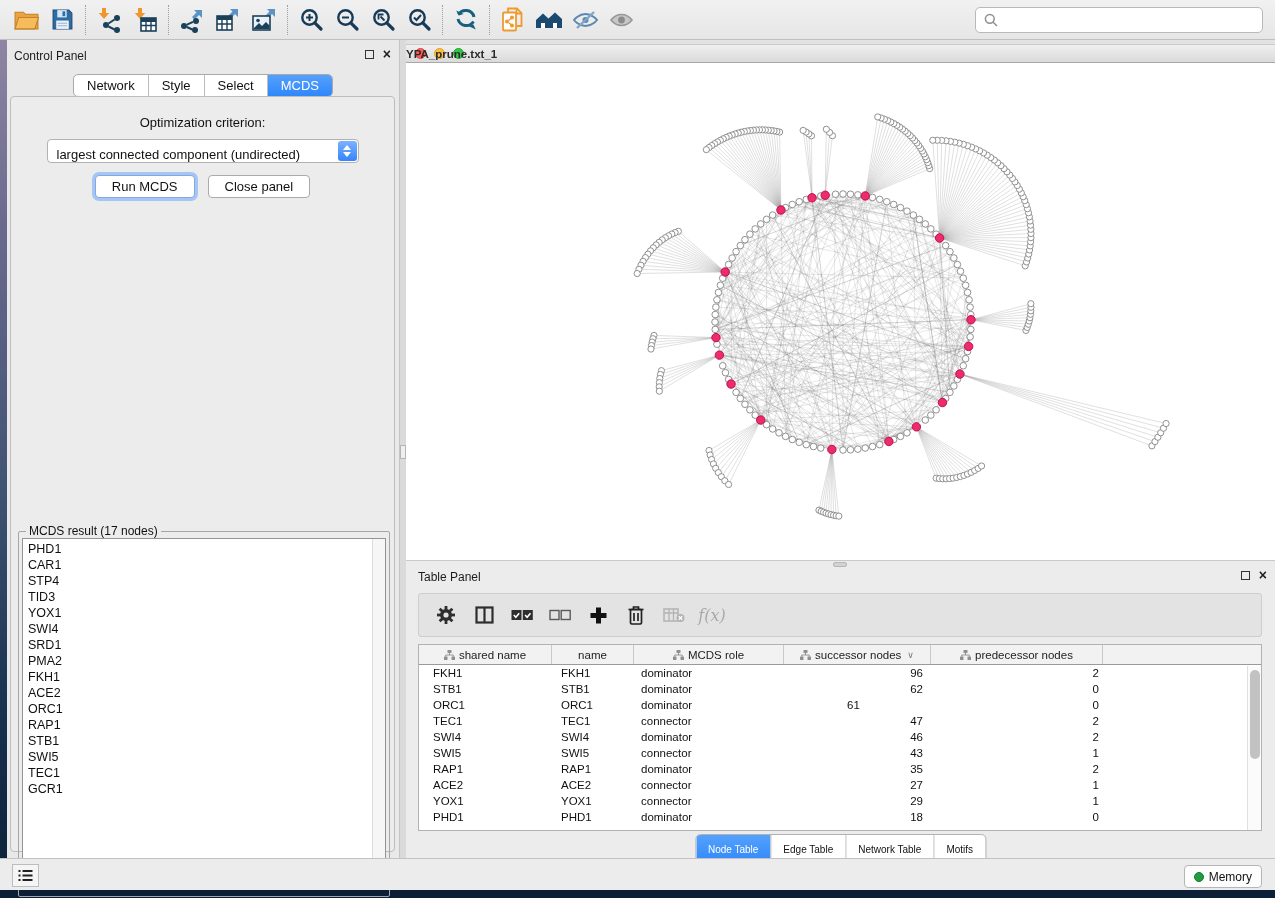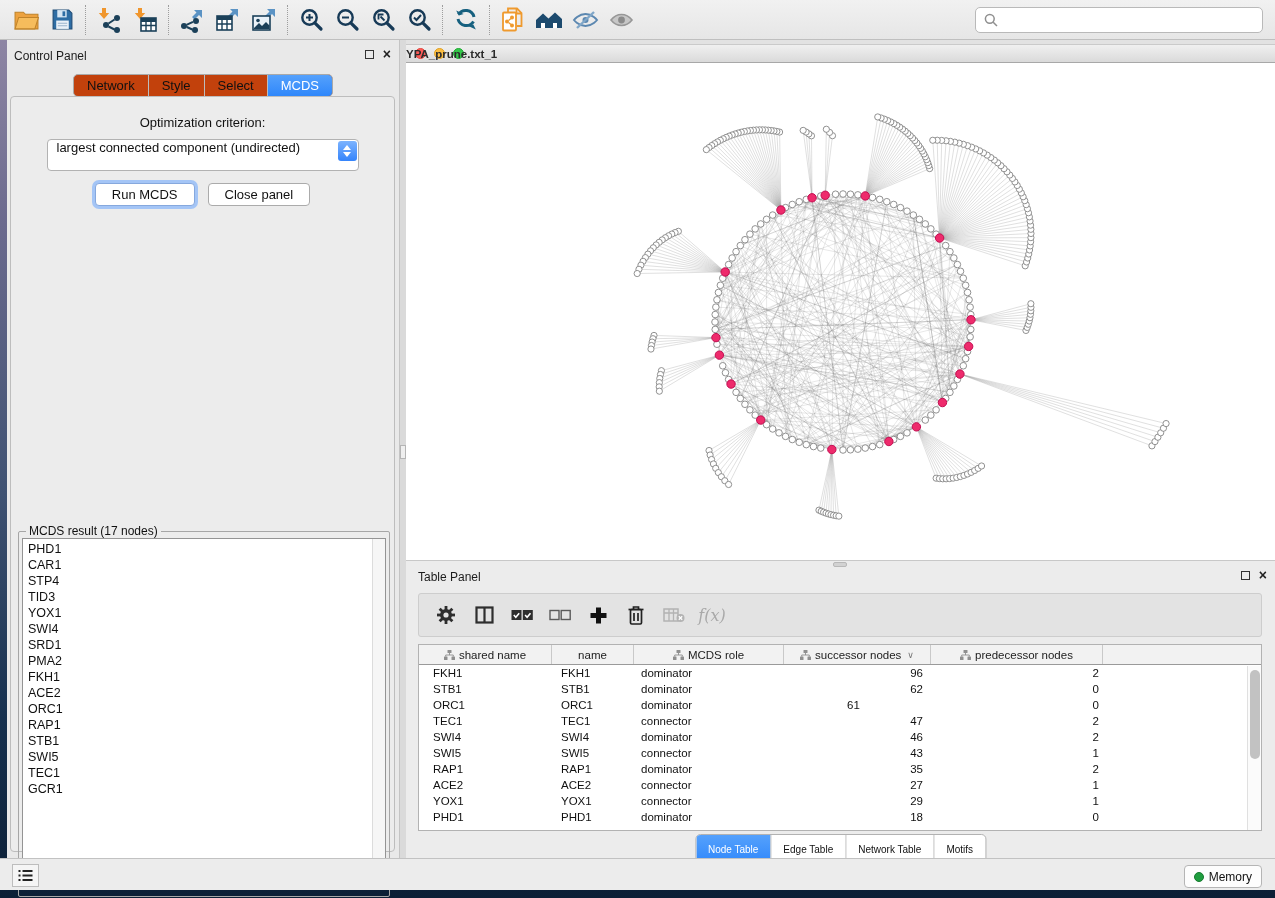--- a/index.html
+++ b/index.html
@@ -17,30 +17,30 @@
     border:1px solid #b9b9b9; border-radius:5px; display:flex; align-items:center; padding:0 8px; }
   .search-box input { border:none; outline:none; flex:1; font-size:13px; margin-left:6px; background:transparent; }
 
   
   .control-panel { position:absolute; left:7px; top:40px; width:393px; height:818px; background:#e9e9e9; border-right:1px solid #c4c4c4; }
   .panel-title { position:absolute; left:7px; top:9px; font-size:12px; color:#1c1c1c; }
   .win-btns { position:absolute; top:9px; right:8px; display:flex; gap:9px; align-items:center; }
   .float-btn { width:9px; height:9px; border:1.5px solid #333; }
   .close-btn { font-size:14px; font-weight:bold; color:#222; line-height:10px; }
   .seg-bar { position:absolute; top:34px; left:50%; transform:translateX(-50%); display:flex;
-    background:#c2410c; border:1px solid #a9a9a9; border-radius:5px; overflow:hidden; }
+    background:#ffffff; border:1px solid #a9a9a9; border-radius:5px; overflow:hidden; }
   .seg { padding:3px 13px; font-size:13px; color:#111; border-left:1px solid #bdbdbd; cursor:default; }
   .seg:first-child { border-left:none; }
   .seg-active { background:linear-gradient(#55a1fc,#2f87fb); color:#fff; }
   .cp-content { position:absolute; left:3px; top:56px; width:385px; height:756px;
     border:1px solid #bdbdbd; border-radius:4px; background:#ececec; }
   .opt-label { margin-top:18px; text-align:center; font-size:13px; color:#111; }
-  .dropdown { position:relative; margin:9px auto 0; width:312px; height:32px; background:#fff;
+  .dropdown { position:relative; margin:9px auto 0; width:312px; height:24px; background:#fff;
     border:1px solid #b2b2b2; border-radius:4px; font-size:13px; color:#111;
-    display:flex; align-items:flex-start; padding-left:9px; }
+    display:flex; align-items:flex-end; padding-left:9px; }
   .spinner { position:absolute; right:1px; top:1px; width:19px; height:20px; border-radius:3px;
     background:linear-gradient(#7cb3fe,#3584fb); }
   .spinner::before { content:""; position:absolute; left:5.5px; top:4px; border-left:4px solid transparent;
     border-right:4px solid transparent; border-bottom:5px solid #fff; }
   .spinner::after { content:""; position:absolute; left:5.5px; bottom:4px; border-left:4px solid transparent;
     border-right:4px solid transparent; border-top:5px solid #fff; }
   .btn-row { margin-top:12px; display:flex; justify-content:center; gap:13px; }
   .btn { background:#fff; border:1px solid #ababab; border-radius:4px; font-size:13px; color:#111; padding:3px 16px; }
   .btn-focus { border-color:#86a8dd; box-shadow:0 0 0 3px rgba(106,166,255,.55); }
   .mcds-fieldset { position:absolute; left:7px; top:427px; width:372px; height:373px;

